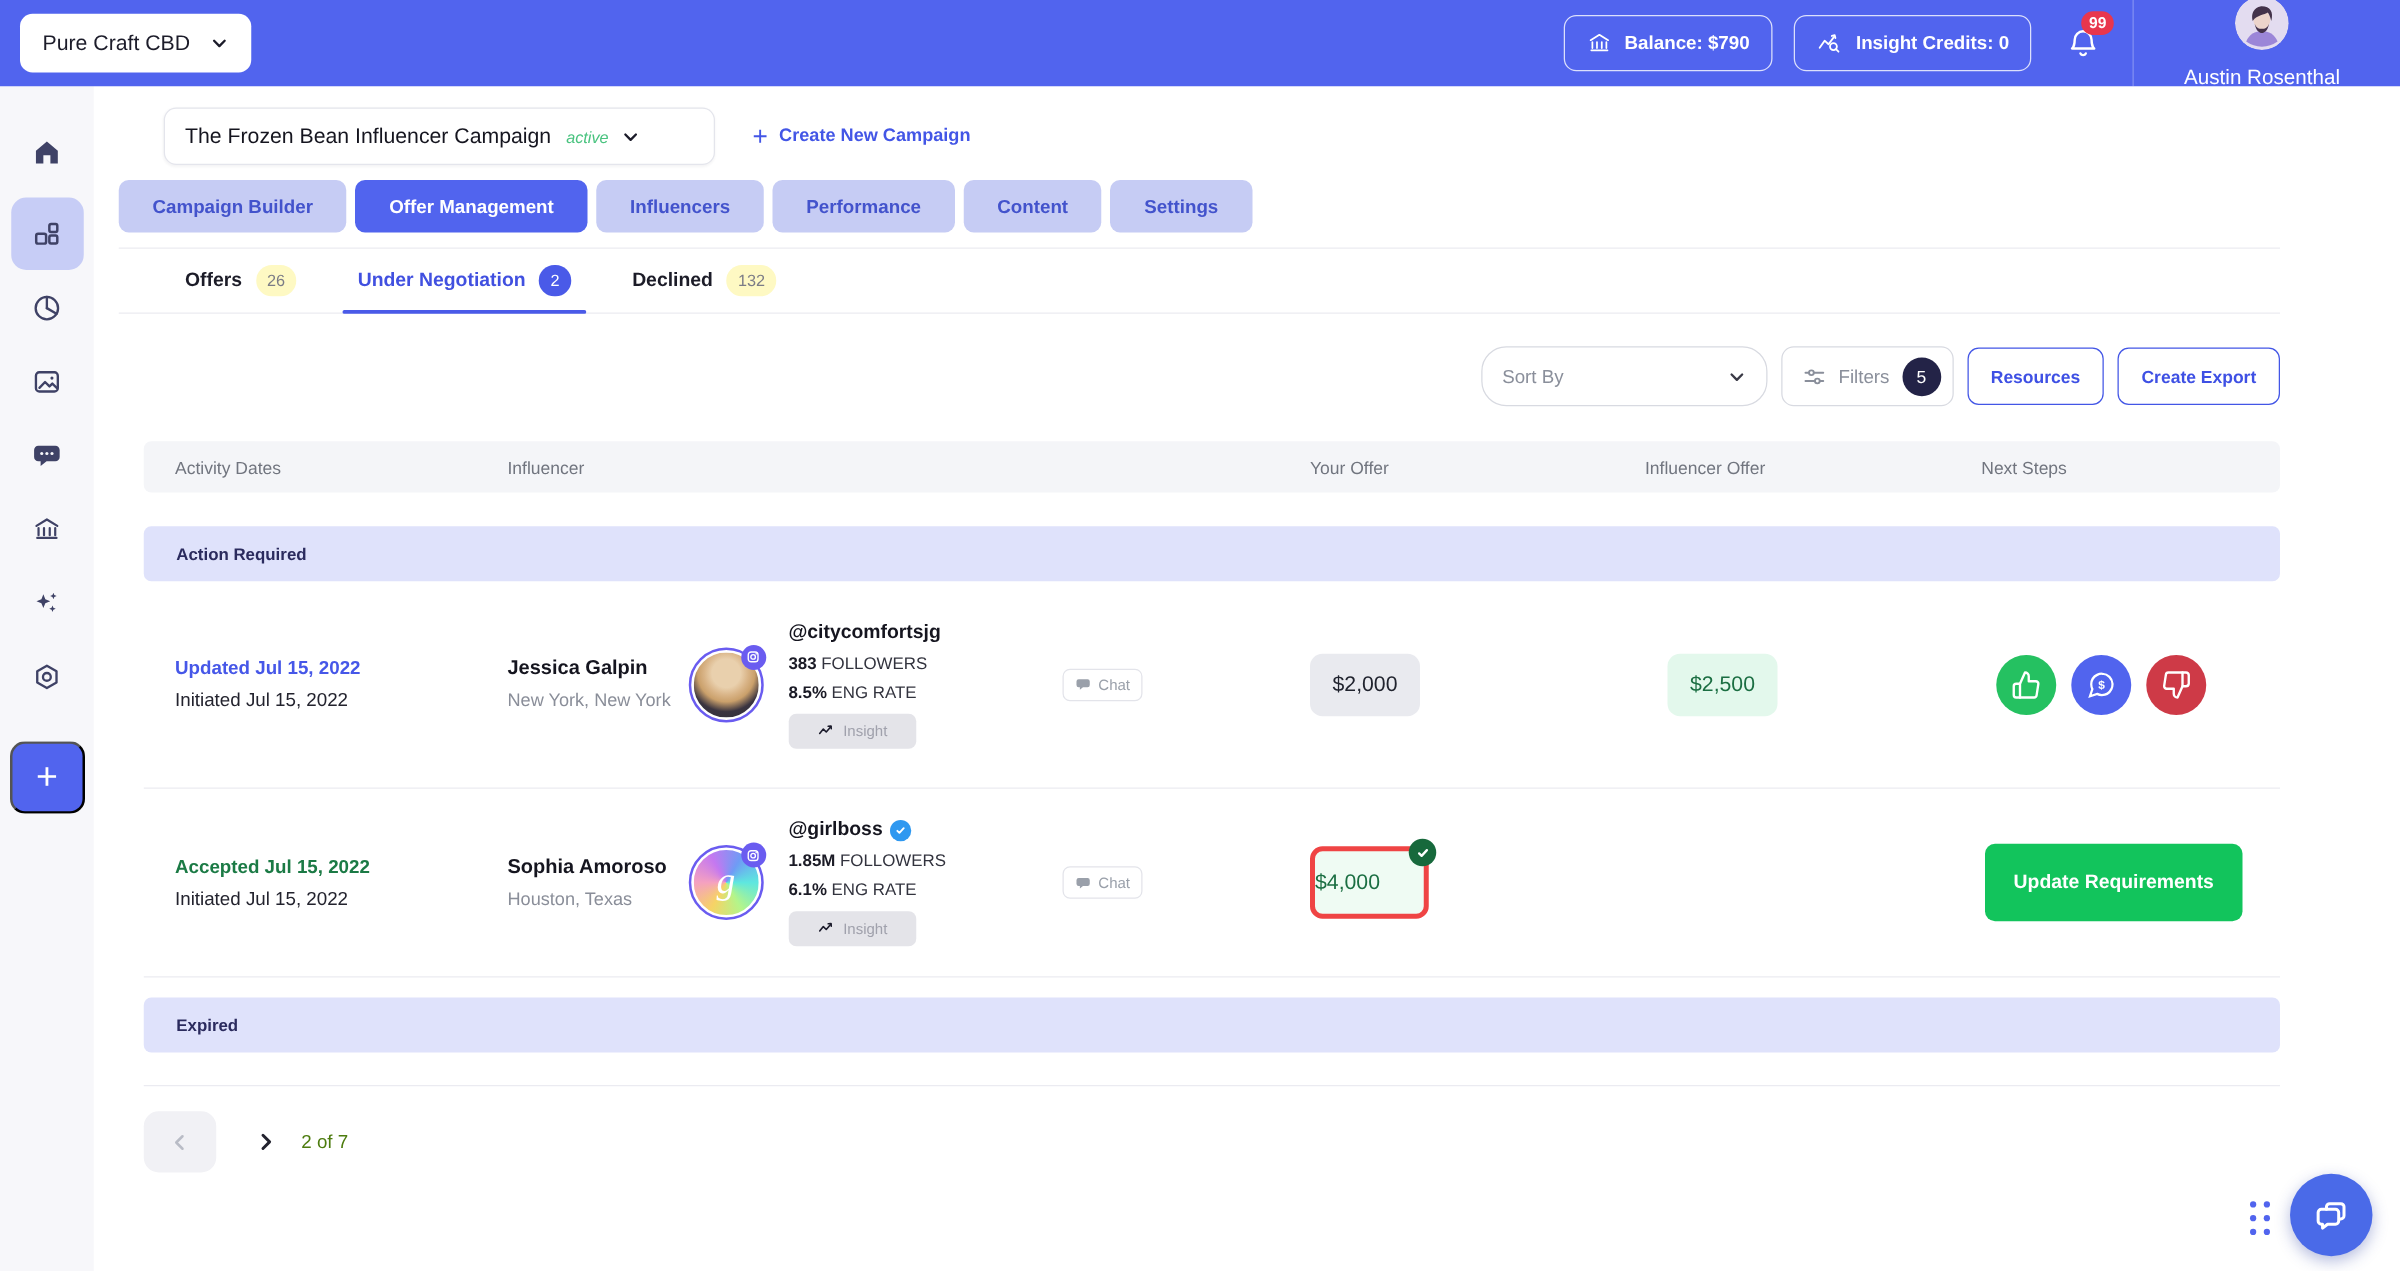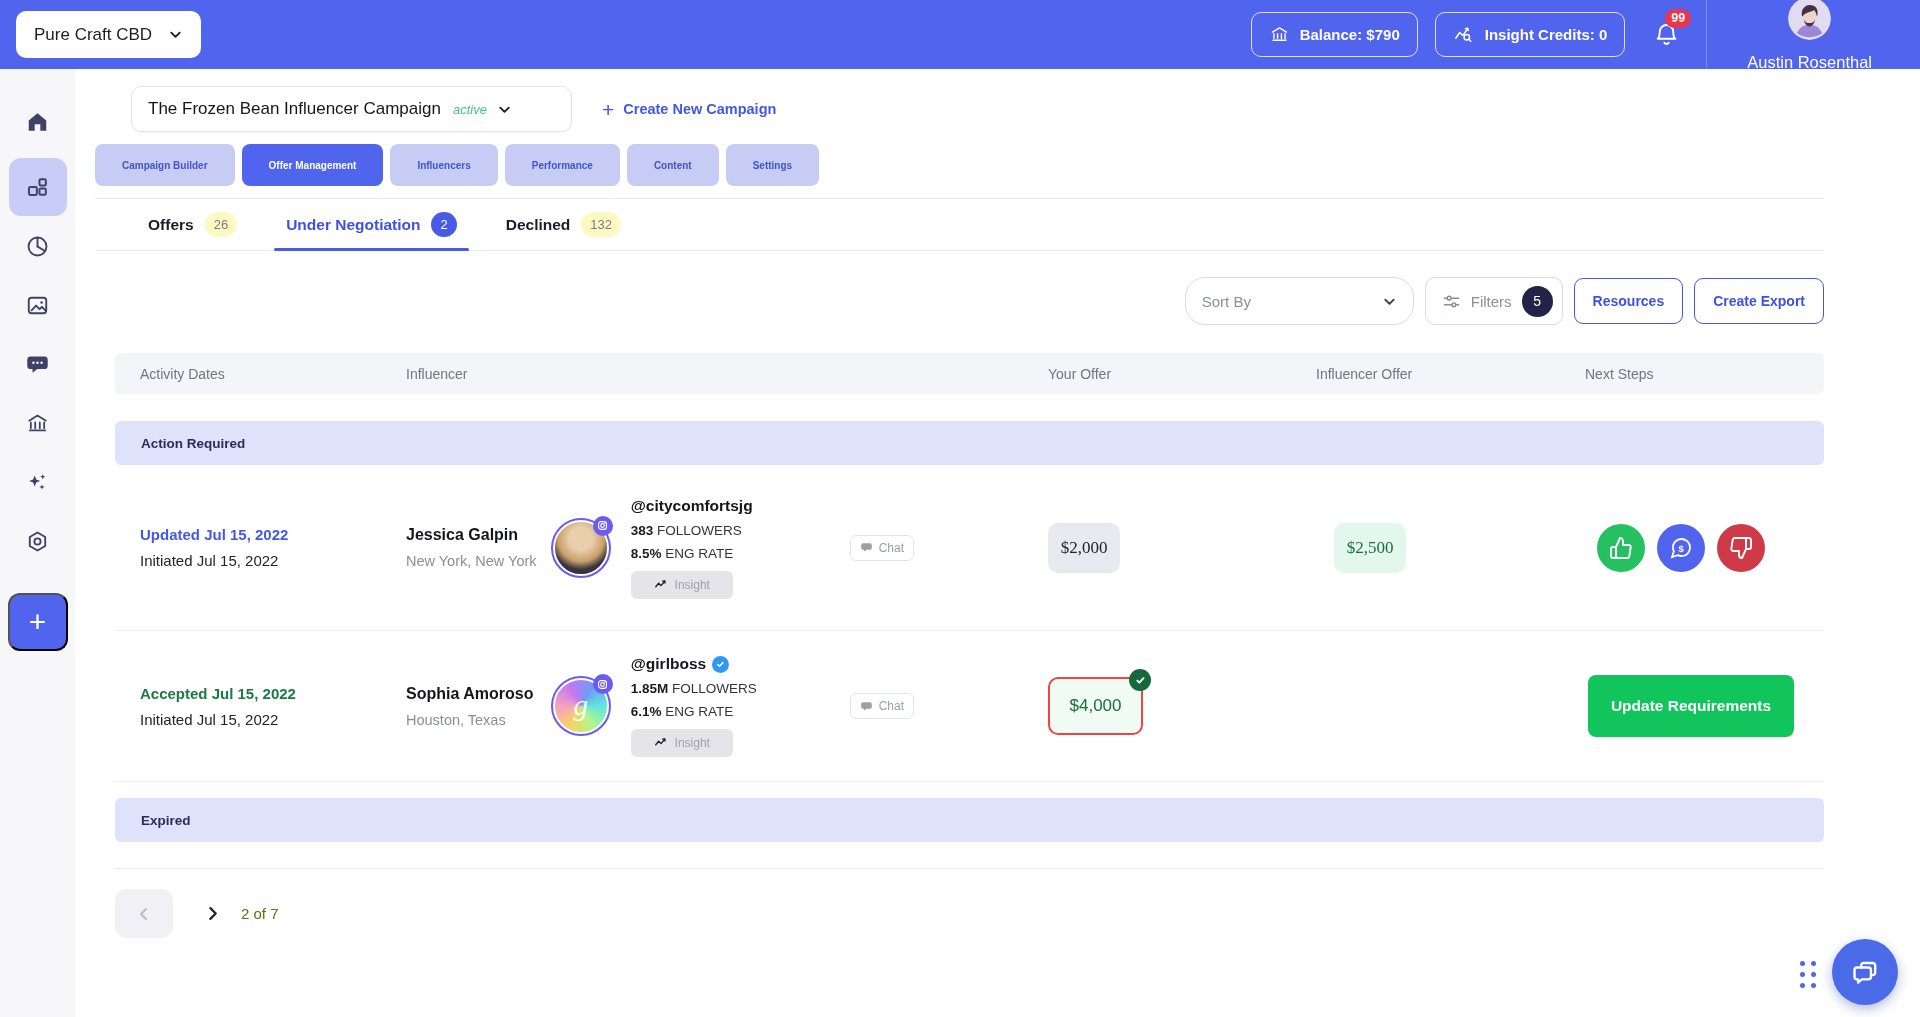--- a/index.html
+++ b/index.html
@@ -33,21 +33,21 @@
   .main { position:absolute; top:69px; left:75px; width:1845px; padding:0 96px 0 20px; }
 
   .campaign-row { margin-top:17px; display:flex; align-items:center;margin-left:36px; }
   .campaign-select { width:441px; height:46px; background:#fff; border:1px solid #e4e5ec; border-radius:10px; box-shadow:0 1px 2px rgba(30,30,60,.05); display:flex; align-items:center; padding:0 16px; gap:10px; cursor:pointer; }
   .campaign-select .cname { font-size:17px; font-weight:500; color:#15151f; white-space:nowrap; }
   .campaign-select .cstatus { font-size:13px; font-style:italic; color:#49c37f; margin-left:2px; }
   .create-campaign { margin-left:30px; display:flex; align-items:center; gap:9px; color:#4356e6; font-size:14.5px; font-weight:700; cursor:pointer; }
   .create-campaign .plus { font-size:21px; font-weight:400; line-height:1; }
 
   .tabs { margin-top:12px; display:flex; gap:7px; }
-  .tab { height:42px; padding:0 27px; border-radius:8px; background:#c6ccf4; color:#4353cc; font-size:10px; font-weight:700; display:flex; align-items:center; cursor:pointer; white-space:nowrap; }
+  .tab { height:42px; padding:0 27px; border-radius:8px; background:#c6ccf4; color:#4353cc; font-size:15px; font-weight:700; display:flex; align-items:center; cursor:pointer; white-space:nowrap; }
   .tab.active { background:#5164ee; color:#fff; }
 
   .hr { height:1px; background:#ebebf1; }
   .hr-tabs { margin-top:12px; }
 
   .subtabs { height:52px; display:flex; align-items:center; gap:49px; padding-left:53px; border-bottom:1px solid #ebebf1; }
   .subtab { position:relative; height:100%; display:flex; align-items:center; gap:11px; cursor:pointer; }
   .subtab .st-label { font-size:15.5px; font-weight:700; color:#1c1c28; }
   .subtab .st-count { height:25px; min-width:25px; padding:0 9px; border-radius:13px; background:#fef9c3; color:#7b7c86; font-size:13px; font-weight:500; display:flex; align-items:center; justify-content:center; }
   .subtab.active .st-label { color:#4150e0; }
@@ -97,23 +97,23 @@
   .inf-handle { font-size:15.5px; font-weight:700; color:#15151f; display:flex; align-items:center; gap:6px; }
   .verified { width:17px; height:17px; border-radius:50%; background:#2f98f0; display:inline-flex; align-items:center; justify-content:center; }
   .verified svg { width:9px; height:9px; }
   .inf-stat { margin-top:8px; font-size:13.5px; color:#32333e; }
   .inf-stat .v { font-weight:700; color:#1b1b26; }
   .insight-pill { margin-top:10px; width:102px; height:28px; background:#e4e4e9; border-radius:6px; display:flex; align-items:center; justify-content:center; gap:7px; cursor:pointer; }
   .insight-pill .i-label { font-size:12px; color:#a0a1ac; }
   .chat-pill { margin-left:auto; margin-right:134px; height:26px; padding:0 9px; background:#fff; border:1px solid #e3e4ea; border-radius:6px; display:flex; align-items:center; gap:6px; cursor:pointer; }
   .chat-pill .c-label { font-size:12px; color:#9aa0aa; }
 
-  .offer-box { width:72px; height:50px; border-radius:10px; background:#e9eaef; color:#20232e; font-size:17px; display:flex; align-items:center; justify-content:center;font-family:Liberation Serif, serif; }
+  .offer-box { width:88px; height:50px; border-radius:10px; background:#e9eaef; color:#20232e; font-size:17px; display:flex; align-items:center; justify-content:center; }
   .offer-box.green { background:#e3f8ec; color:#1b6e42; }
-  .offer-accepted { position:relative; width:95px; height:58px; border-radius:10px; background:#effbf3; border:2px solid #ef4444; color:#1b6e42; font-size:17px; display:flex; align-items:center; justify-content:center; }
+  .offer-accepted { position:relative; width:95px; height:58px; border-radius:10px; background:#effbf3; border:4px solid #ef4444; color:#1b6e42; font-size:17px; display:flex; align-items:center; justify-content:flex-start; }
   .offer-check { position:absolute; top:-10px; right:-10px; width:22px; height:22px; border-radius:50%; background:#17693c; display:flex; align-items:center; justify-content:center; }
   .offer-check svg { width:11px; height:11px; }
   .col-inf-offer .offer-box { margin-left:18px; }
 
   .next-steps { display:flex; gap:12px; margin-left:12px; }
   .circle-btn { width:48px; height:48px; border-radius:50%; border:none; display:flex; align-items:center; justify-content:center; cursor:pointer; }
   .circle-btn svg { width:24px; height:24px; }
   .cb-approve { background:#25c161; }
   .cb-counter { background:#5164ee; }
   .cb-decline { background:#ce3a47; }

